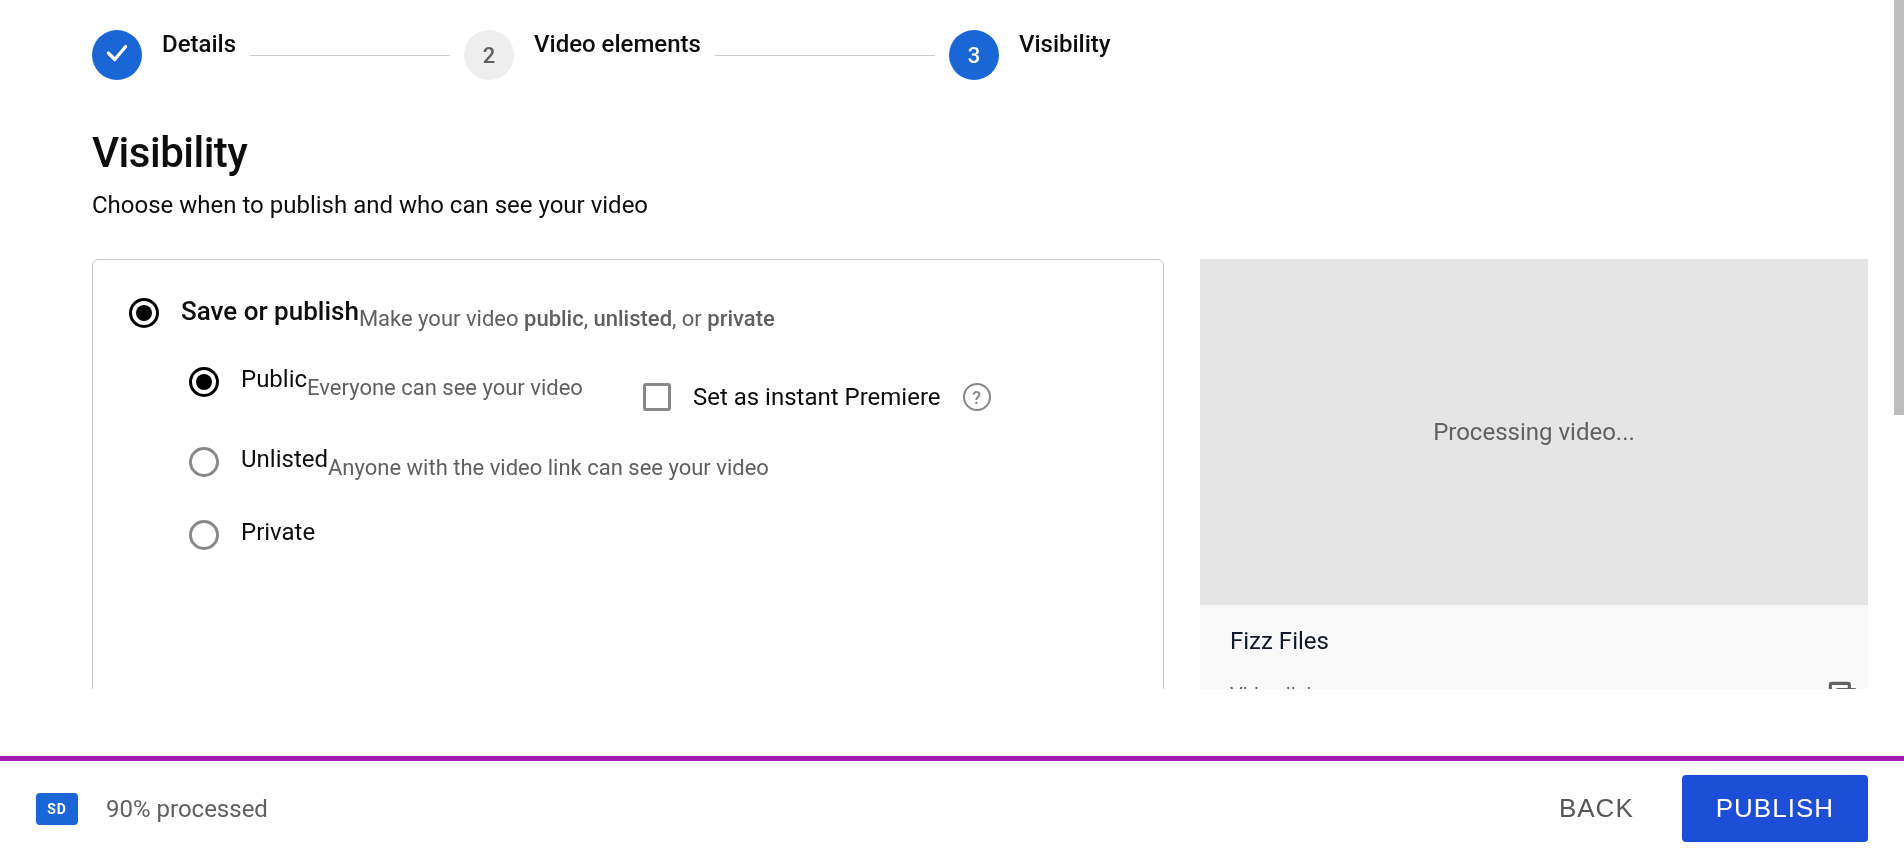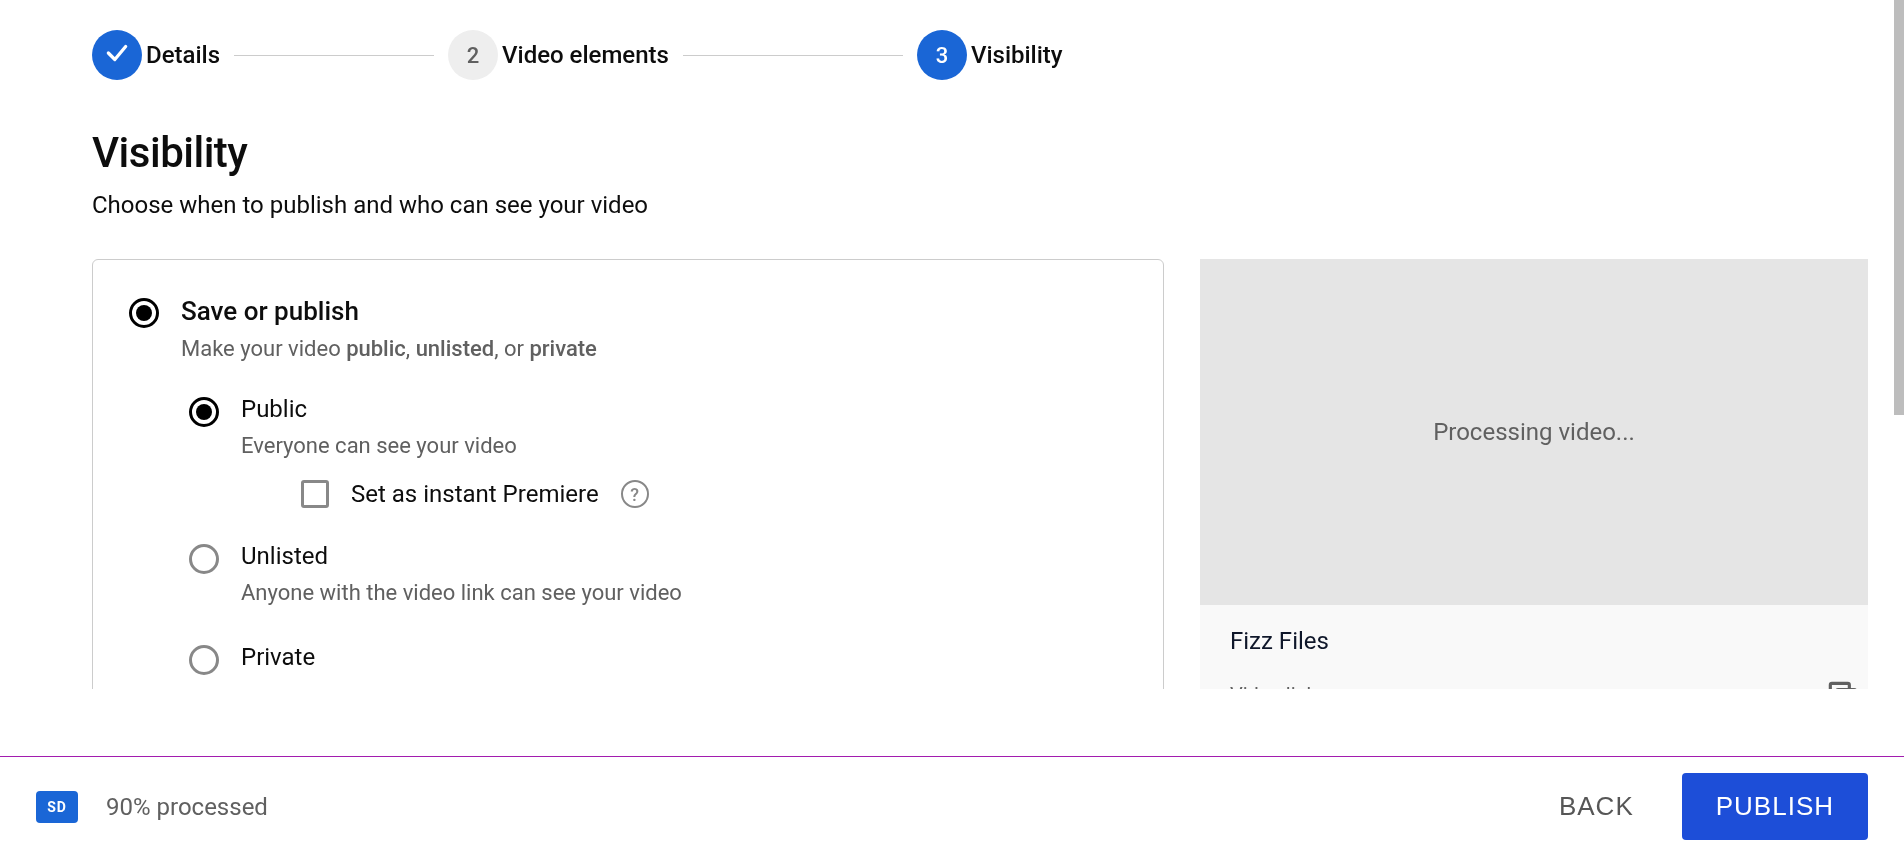--- a/index.html
+++ b/index.html
@@ -20,22 +20,21 @@
   }
   
   .stepper {
     display: flex;
     align-items: center;
     padding: 30px 0 0 92px;
     gap: 0;
   }
   .step {
     display: flex;
-    align-items: center;
-    gap: 4px;
+    gap: 20px;
   }
   .step-circle {
     width: 50px;
     height: 50px;
     border-radius: 50%;
     display: flex;
     align-items: center;
     justify-content: center;
     font-size: 22px;
     font-weight: 500;
@@ -105,21 +104,21 @@
   .radio.selected::after {
     content: "";
     position: absolute;
     inset: 4px;
     border-radius: 50%;
     background: #000;
   }
   .radio.unselected { border-color: #888; }
   .group-title { font-size: 26px; font-weight: 500; }
   .group-desc { font-size: 22px; color: #606060; margin-top: 6px; line-height: 1.5; }
-  .group-col { display: flex; flex-direction: column; }
+  .group-col { display: flex; flex-direction: row; }
 
   .sub-options { margin-left: 60px; margin-top: 30px; }
   .sub-row {
     display: flex;
     align-items: flex-start;
     gap: 22px;
     margin-bottom: 34px;
   }
   .sub-title { font-size: 24px; }
   .sub-desc { font-size: 22px; color: #606060; margin-top: 6px; line-height: 1.5; }
@@ -173,21 +172,21 @@
     right: 6px;
     bottom: -2px;
   }
   .preview-meta { position: relative; }
 
   
   .footer {
     position: absolute;
     left: 0; right: 0; bottom: 0;
     height: 100px;
-    border-top: 1px solid #a21caf;
+    border-top: 5px solid #a21caf;
     display: flex;
     align-items: center;
     padding: 0 36px;
     background: #fff;
   }
   .sd-badge {
     width: 42px;
     height: 32px;
     background: #1a66d6;
     color: #fff;

